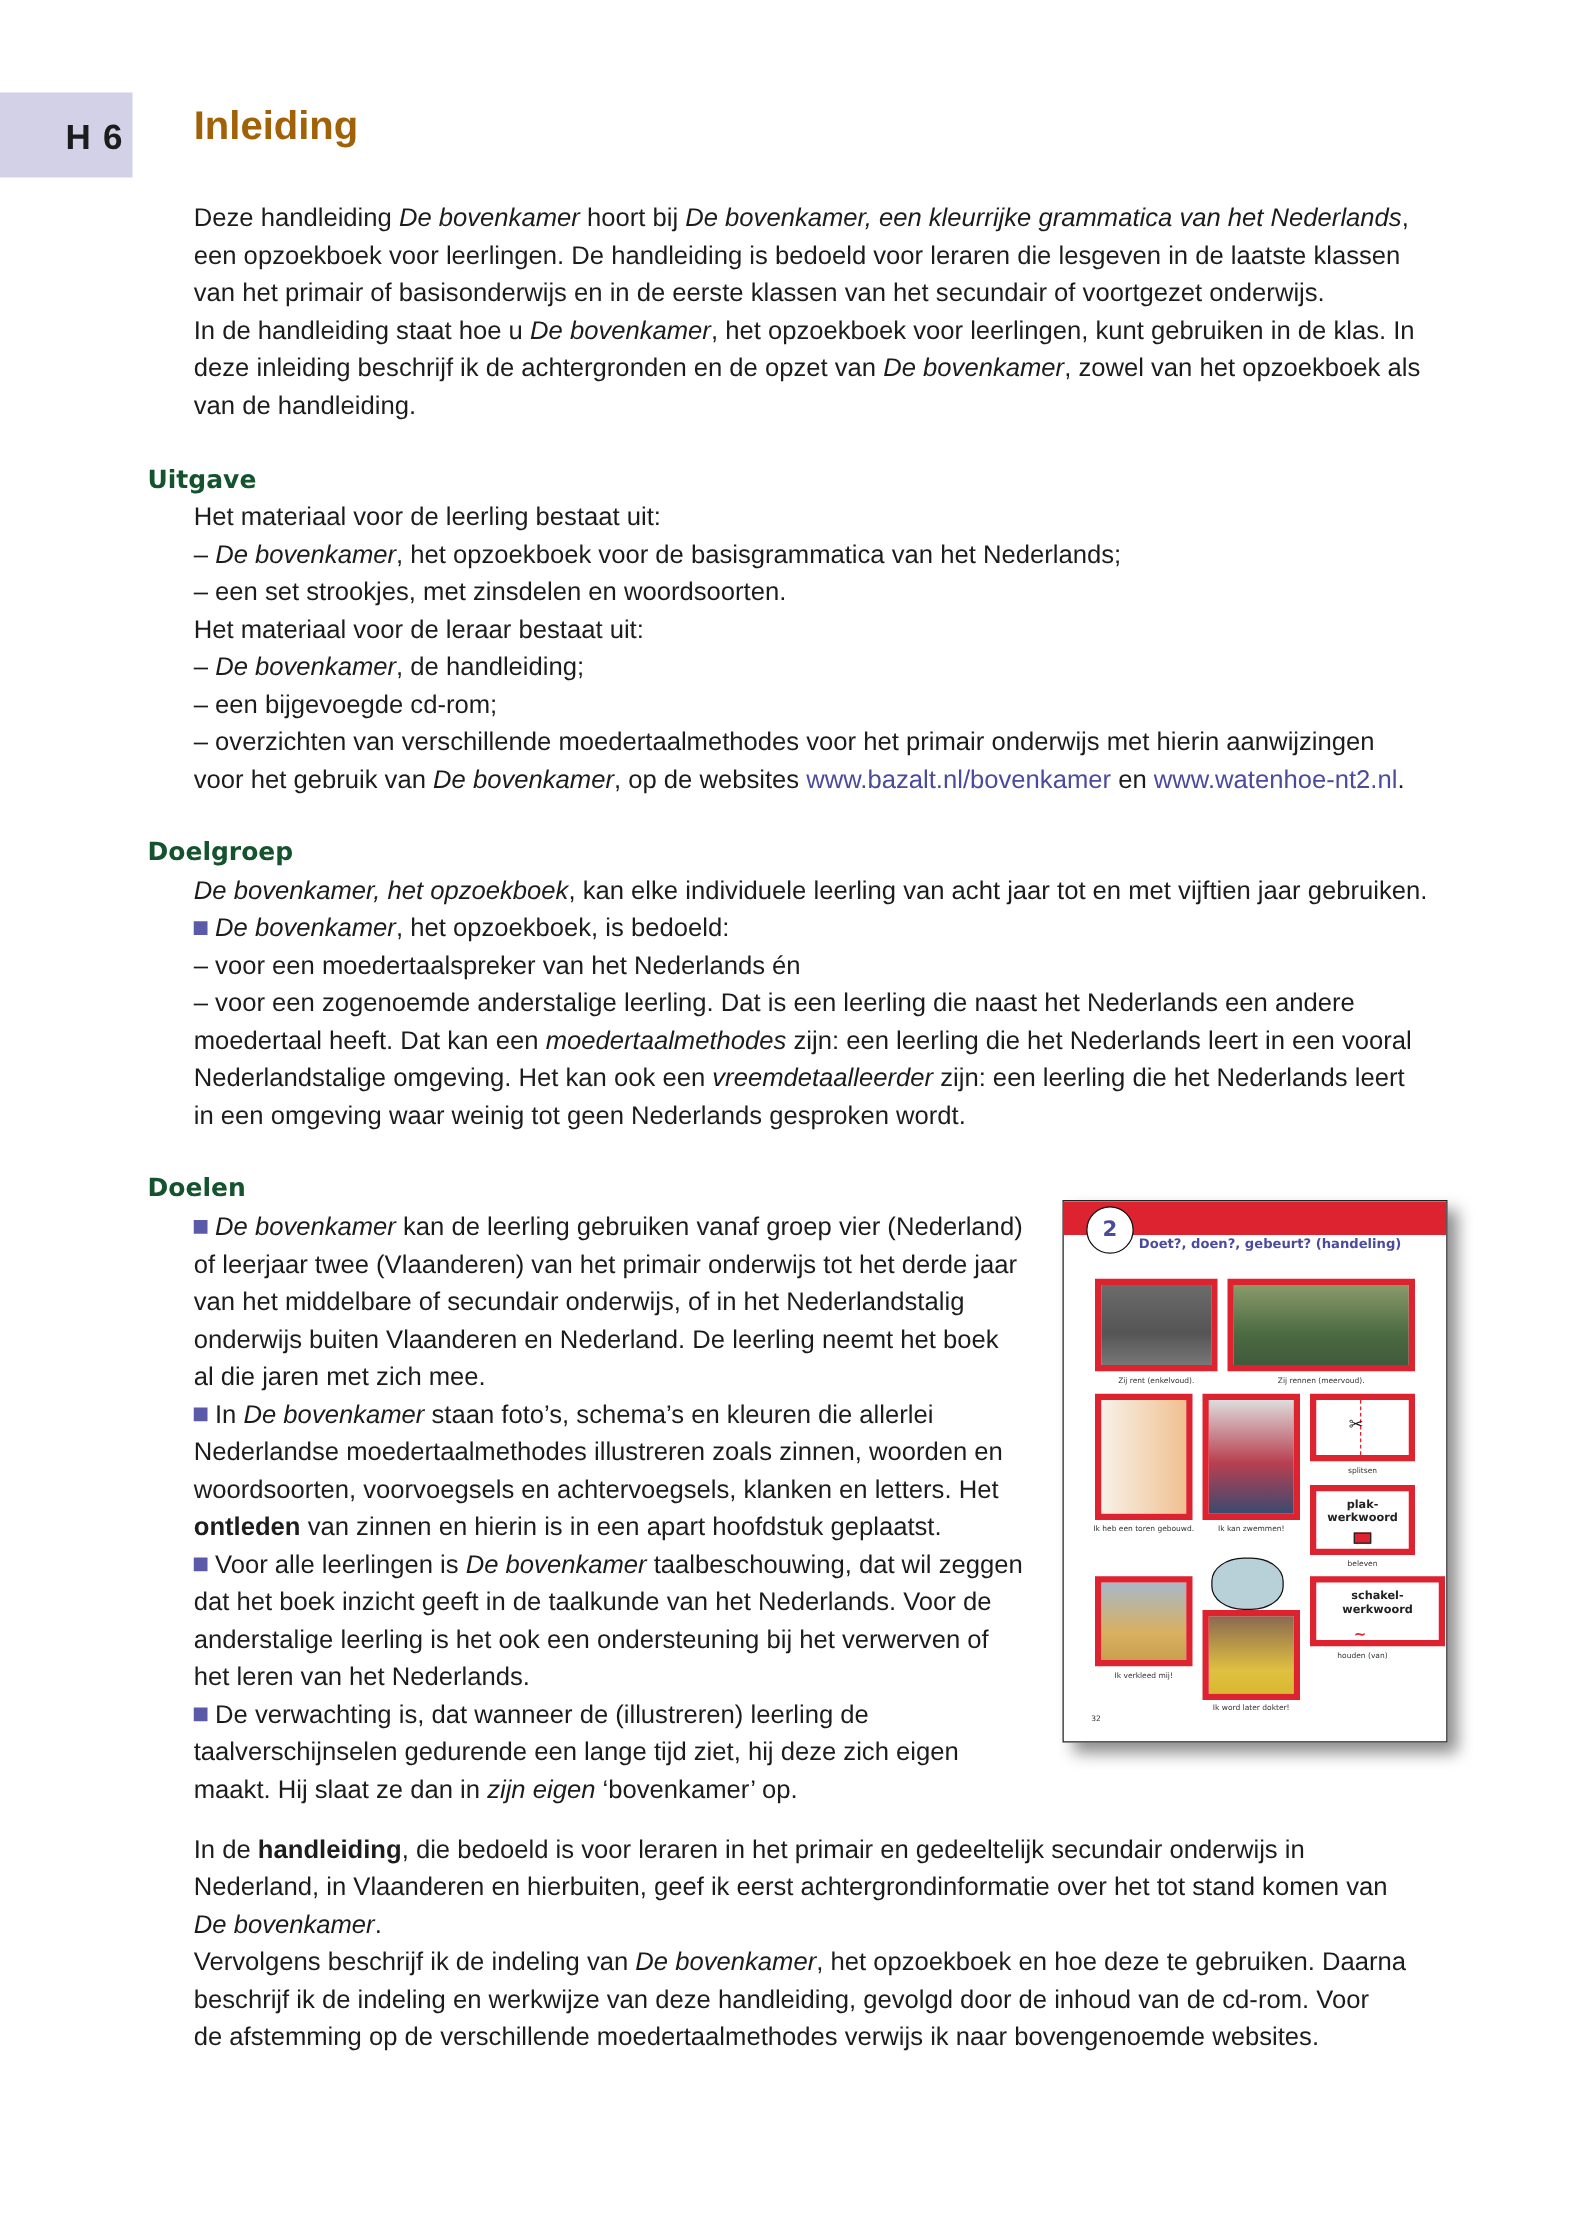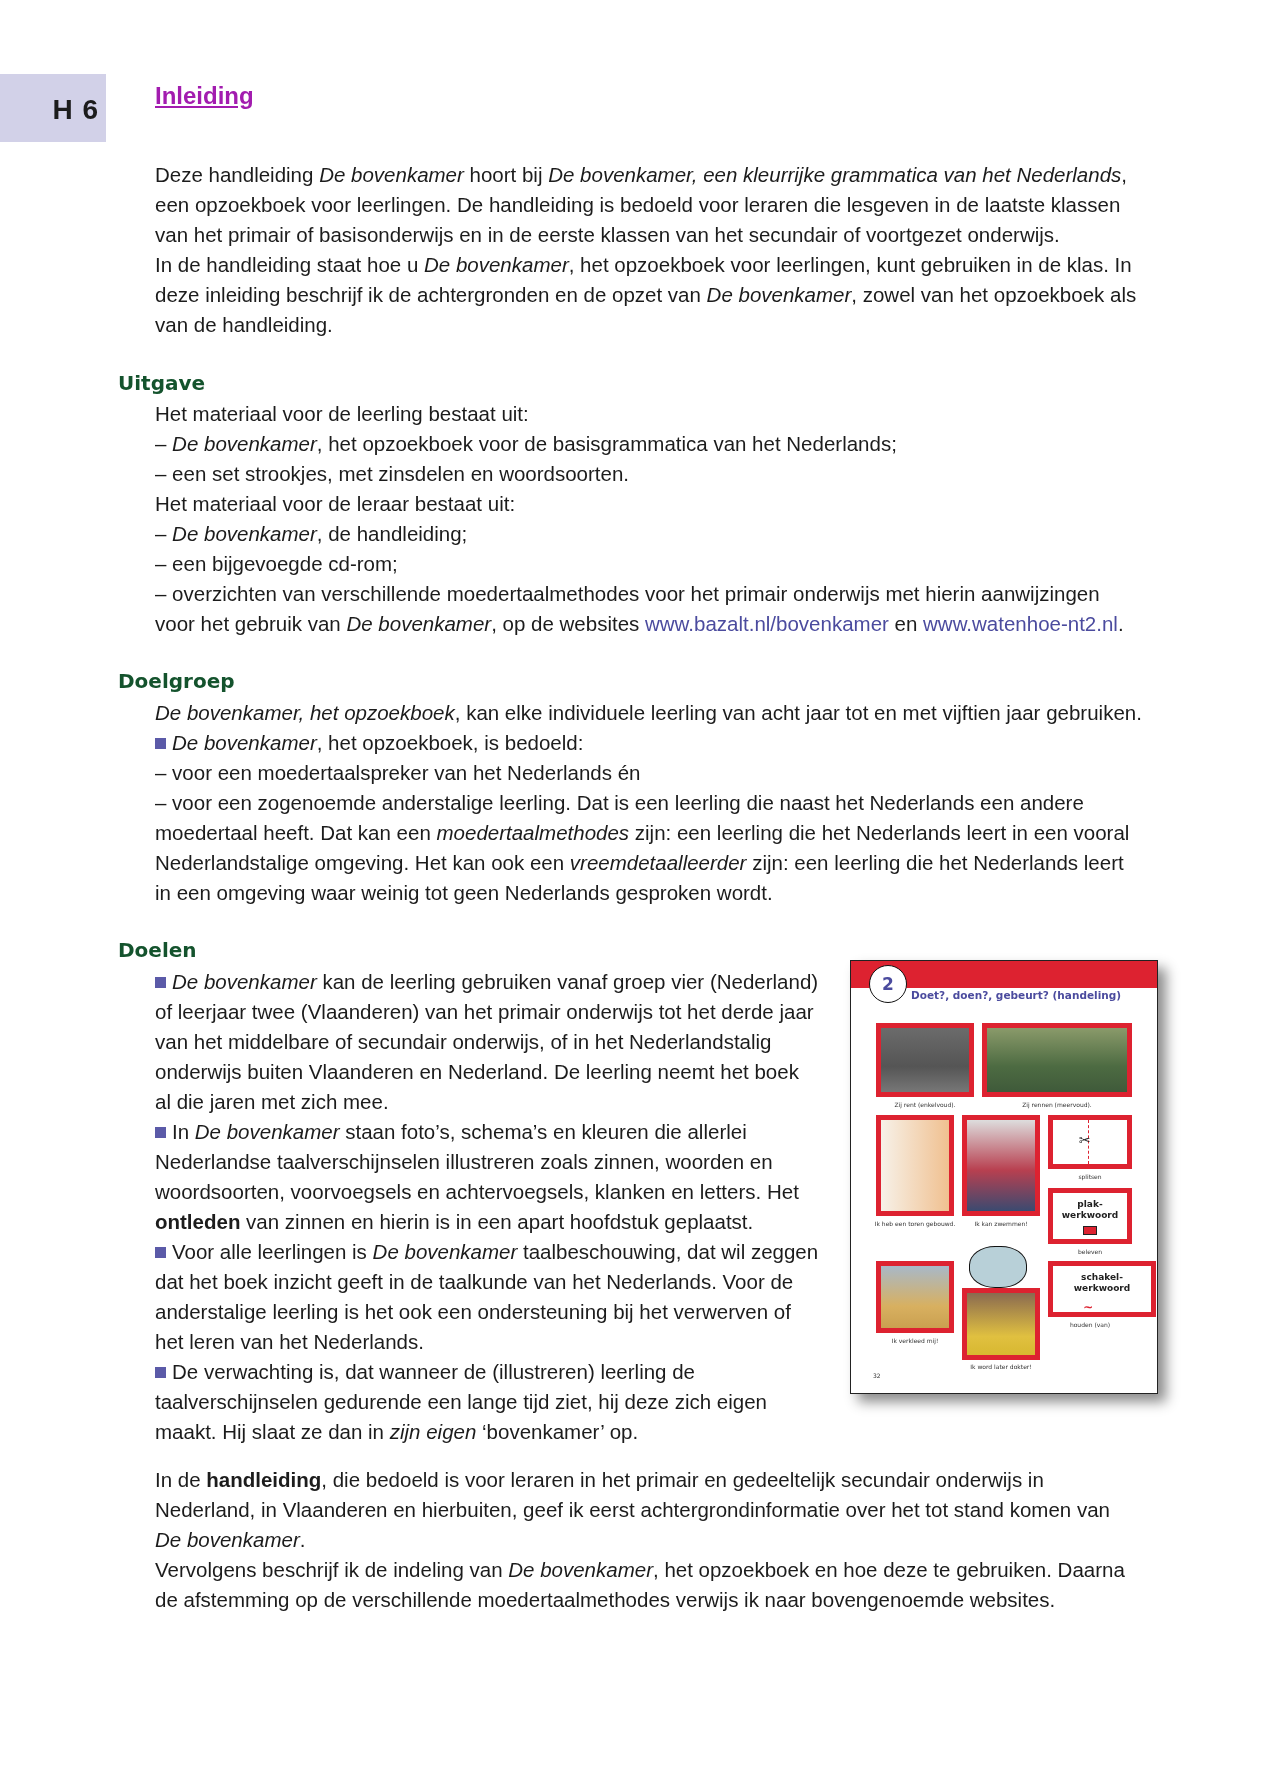--- a/index.html
+++ b/index.html
@@ -2,22 +2,22 @@
 <html><head>
 <meta charset="utf-8">
 <style>
   html, body { margin: 0; padding: 0; background: #ffffff; }
   body { width: 1263px; height: 1778px; position: relative; overflow: hidden;
          font-family: "Liberation Sans", "DejaVu Sans", sans-serif; color: #1c1c1c; }
   .chapter-tab { position: absolute; left: 0; top: 74px; width: 106px; height: 68px;
                  background: #d2d1e8; }
   .chapter-tab span { position: absolute; right: 7px; top: 20px; font-size: 28px; font-weight: bold;
                       color: #1c1c1c; letter-spacing: 1px; }
-  .page-title { position: absolute; left: 155px; top: 82px; margin: 0; font-size: 24px;
-                font-weight: bold; color: #a21caf; text-decoration: underline; }
+  .page-title { position: absolute; left: 155px; top: 82px; margin: 0; font-size: 32px;
+                font-weight: bold; color: #a16207; }
   .body-text { position: absolute; left: 155px; width: 1000px; font-size: 20.5px; line-height: 30px; }
   .body-text p { margin: 0; }
   .section-head { position: absolute; left: 118px; margin: 0; font-size: 20px; font-weight: 900;
                   color: #14532d; font-family: "DejaVu Sans", sans-serif; }
   .narrow { width: 680px; }
   em { font-style: italic; }
   .link { color: #4b4b9e; }
   .bullet { display: inline-block; width: 11px; height: 11px; background: #5b5aa8; margin-right: 6px;
             vertical-align: 1px; }
   
@@ -75,37 +75,38 @@
   </div>
 
 <h2 class="section-head" style="top:938px;">Doelen</h2>
 <div class="body-text narrow" style="top:967px;">
     <p><span class="bullet"></span><em>De bovenkamer</em><span> kan de leerling gebruiken vanaf groep vier (Nederland)</span></p>
     <p><span>of leerjaar twee (Vlaanderen) van het primair onderwijs tot het derde jaar</span></p>
     <p><span>van het middelbare of secundair onderwijs, of in het Nederlandstalig</span></p>
     <p><span>onderwijs buiten Vlaanderen en Nederland. De leerling neemt het boek</span></p>
     <p><span>al die jaren met zich mee.</span></p>
     <p><span class="bullet"></span><span>In </span><em>De bovenkamer</em><span> staan foto’s, schema’s en kleuren die allerlei</span></p>
-    <p><span>Nederlandse taalverschijnselen illustreren zoals zinnen, woorden en</span></p>
+    <p><span>Nederlandse moedertaalmethodes illustreren zoals zinnen, woorden en</span></p>
     <p><span>woordsoorten, voorvoegsels en achtervoegsels, klanken en letters. Het</span></p>
     <p><strong>ontleden</strong><span> van zinnen en hierin is in een apart hoofdstuk geplaatst.</span></p>
     <p><span class="bullet"></span><span>Voor alle leerlingen is </span><em>De bovenkamer</em><span> taalbeschouwing, dat wil zeggen</span></p>
     <p><span>dat het boek inzicht geeft in de taalkunde van het Nederlands. Voor de</span></p>
     <p><span>anderstalige leerling is het ook een ondersteuning bij het verwerven of</span></p>
     <p><span>het leren van het Nederlands.</span></p>
     <p><span class="bullet"></span><span>De verwachting is, dat wanneer de (illustreren) leerling de</span></p>
     <p><span>taalverschijnselen gedurende een lange tijd ziet, hij deze zich eigen</span></p>
     <p><span>maakt. Hij slaat ze dan in </span><em>zijn eigen</em><span> ‘bovenkamer’ op.</span></p>
   </div>
 
 <div class="body-text" style="top:1465px;">
     <p><span>In de </span><strong>handleiding</strong><span>, die bedoeld is voor leraren in het primair en gedeeltelijk secundair onderwijs in</span></p>
     <p><span>Nederland, in Vlaanderen en hierbuiten, geef ik eerst achtergrondinformatie over het tot stand komen van</span></p>
     <p><em>De bovenkamer</em><span>.</span></p>
     <p><span>Vervolgens beschrijf ik de indeling van </span><em>De bovenkamer</em><span>, het opzoekboek en hoe deze te gebruiken. Daarna</span></p>
+    <p><span>beschrijf ik de indeling en werkwijze van deze handleiding, gevolgd door de inhoud van de cd-rom. Voor</span></p>
     <p><span>de afstemming op de verschillende moedertaalmethodes verwijs ik naar bovengenoemde websites.</span></p>
   </div>
 
 <div class="inset">
   <div class="inset-band"></div>
   <div class="inset-num">2</div>
   <div class="inset-title">Doet?, doen?, gebeurt? (handeling)</div>
 
   <div class="ph" style="left:25px;top:62px;width:98px;height:74px;background:linear-gradient(#6b6b6b,#555 60%,#777);"></div>
   <div class="cap" style="left:25px;top:140px;width:98px;">Zij rent (enkelvoud).</div>

